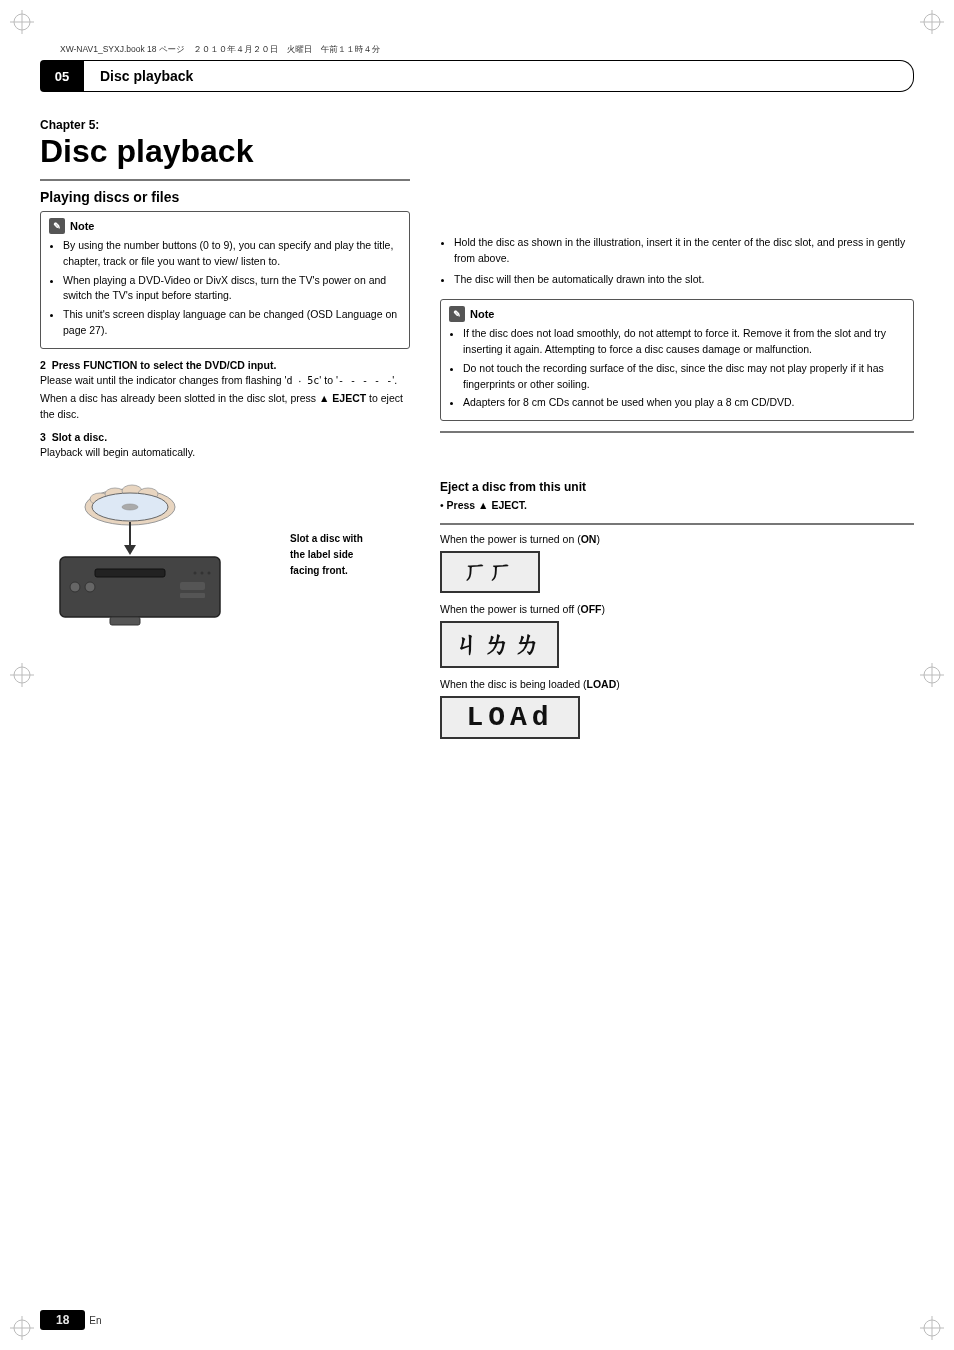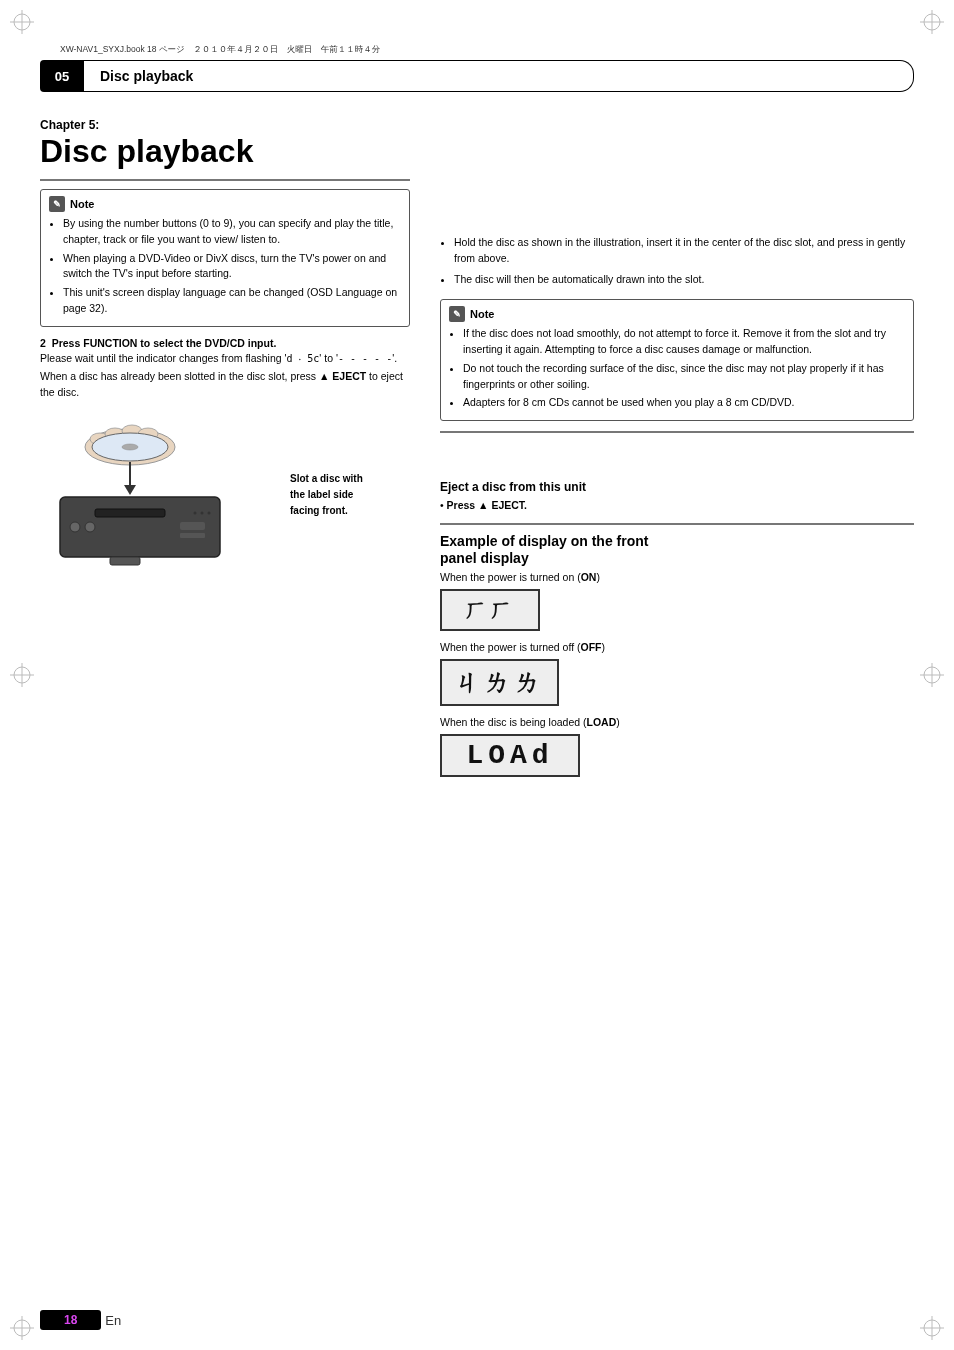--- a/index.html
+++ b/index.html
@@ -253,28 +253,28 @@
     .page-footer {
       position: absolute;
       bottom: 20px;
       left: 40px;
       display: flex;
       align-items: center;
       gap: 4px;
     }
     .page-number-badge {
       background: #000;
-      color: #d946ef;
+      color: #e5e5e5;
       font-weight: bold;
       font-size: 12px;
-      padding: 3px 24px;
+      padding: 3px 16px;
       border-radius: 3px;
     }
     .page-lang {
-      font-size: 13px;
+      font-size: 10px;
       color: #333;
       text-align: center;
     }
 
     
     .corner-mark {
       position: absolute;
       width: 24px;
       height: 24px;
     }
@@ -351,42 +351,49 @@
 
   <div class="main-content">
 
     <div class="chapter-label">Chapter 5:</div>
     <div class="chapter-title">Disc playback</div>
 
     <div class="two-col">
 
       <div class="col-left">
         <hr class="section-divider">
+        <div class="section-title">Playing discs or files</div>
 
         <div class="note-box">
           <div class="note-header">
             <span class="note-icon">✎</span>
             <span>Note</span>
           </div>
           <ul class="note-list">
             <li>By using the number buttons (0 to 9), you can specify and play the title, chapter, track or file you want to view/ listen to.</li>
             <li>When playing a DVD-Video or DivX discs, turn the TV's power on and switch the TV's input before starting.</li>
-            <li>This unit's screen display language can be changed (OSD Language on page 32).</li>
+            <li>This unit's screen display language can be changed (OSD Language on page 27).</li>
           </ul>
         </div>
 
 
         <div class="step">
           <div class="step-heading">
             <span>2&nbsp;&nbsp;</span><span><span class="inline-bold">Press FUNCTION to select the DVD/CD input.</span></span>
           </div>
           <div class="step-body">Please wait until the indicator changes from flashing '<span class="code-text">d ‧ 5c</span>' to '<span class="code-text">- - - - -</span>'.</div>
           <div class="step-body" style="margin-top:3px;">When a disc has already been slotted in the disc slot, press ▲ <span class="inline-bold">EJECT</span> to eject the disc.</div>
         </div>
 
+        <div class="step">
+          <div class="step-heading">
+            <span>3&nbsp;&nbsp;</span><span class="inline-bold">Slot a disc.</span>
+          </div>
+          <div class="step-body">Playback will begin automatically.</div>
+        </div>
 
         <div class="disc-illustration">
           <div style="display:flex; align-items:flex-start; gap:10px;">
 
             <div class="disc-svg-wrap">
               <svg width="200" height="150" viewBox="0 0 200 150">
 
                 <ellipse cx="90" cy="30" rx="45" ry="18" fill="#e8d5c0" stroke="#999" stroke-width="1"></ellipse>
 
                 <ellipse cx="60" cy="22" rx="10" ry="6" fill="#e8d5c0" stroke="#999" stroke-width="0.8"></ellipse>
@@ -442,21 +449,20 @@
         </div>
 
         <div class="eject-section">
           <hr class="section-divider">
           <div class="eject-title">Eject a disc from this unit</div>
           <div class="eject-text">• <strong>Press ▲ EJECT.</strong></div>
         </div>
 
         <div>
           <hr class="section-divider">
-          <div class="display-section-title">Example of display on the front<br>panel display</div>
 
           
           <div class="display-subtitle">When the power is turned on (<strong>ON</strong>)</div>
           <div class="display-screen">
             <span class="display-text">ㄏㄏ</span>
           </div>
 
           
           <div class="display-subtitle">When the power is turned off (<strong>OFF</strong>)</div>
           <div class="display-screen">

